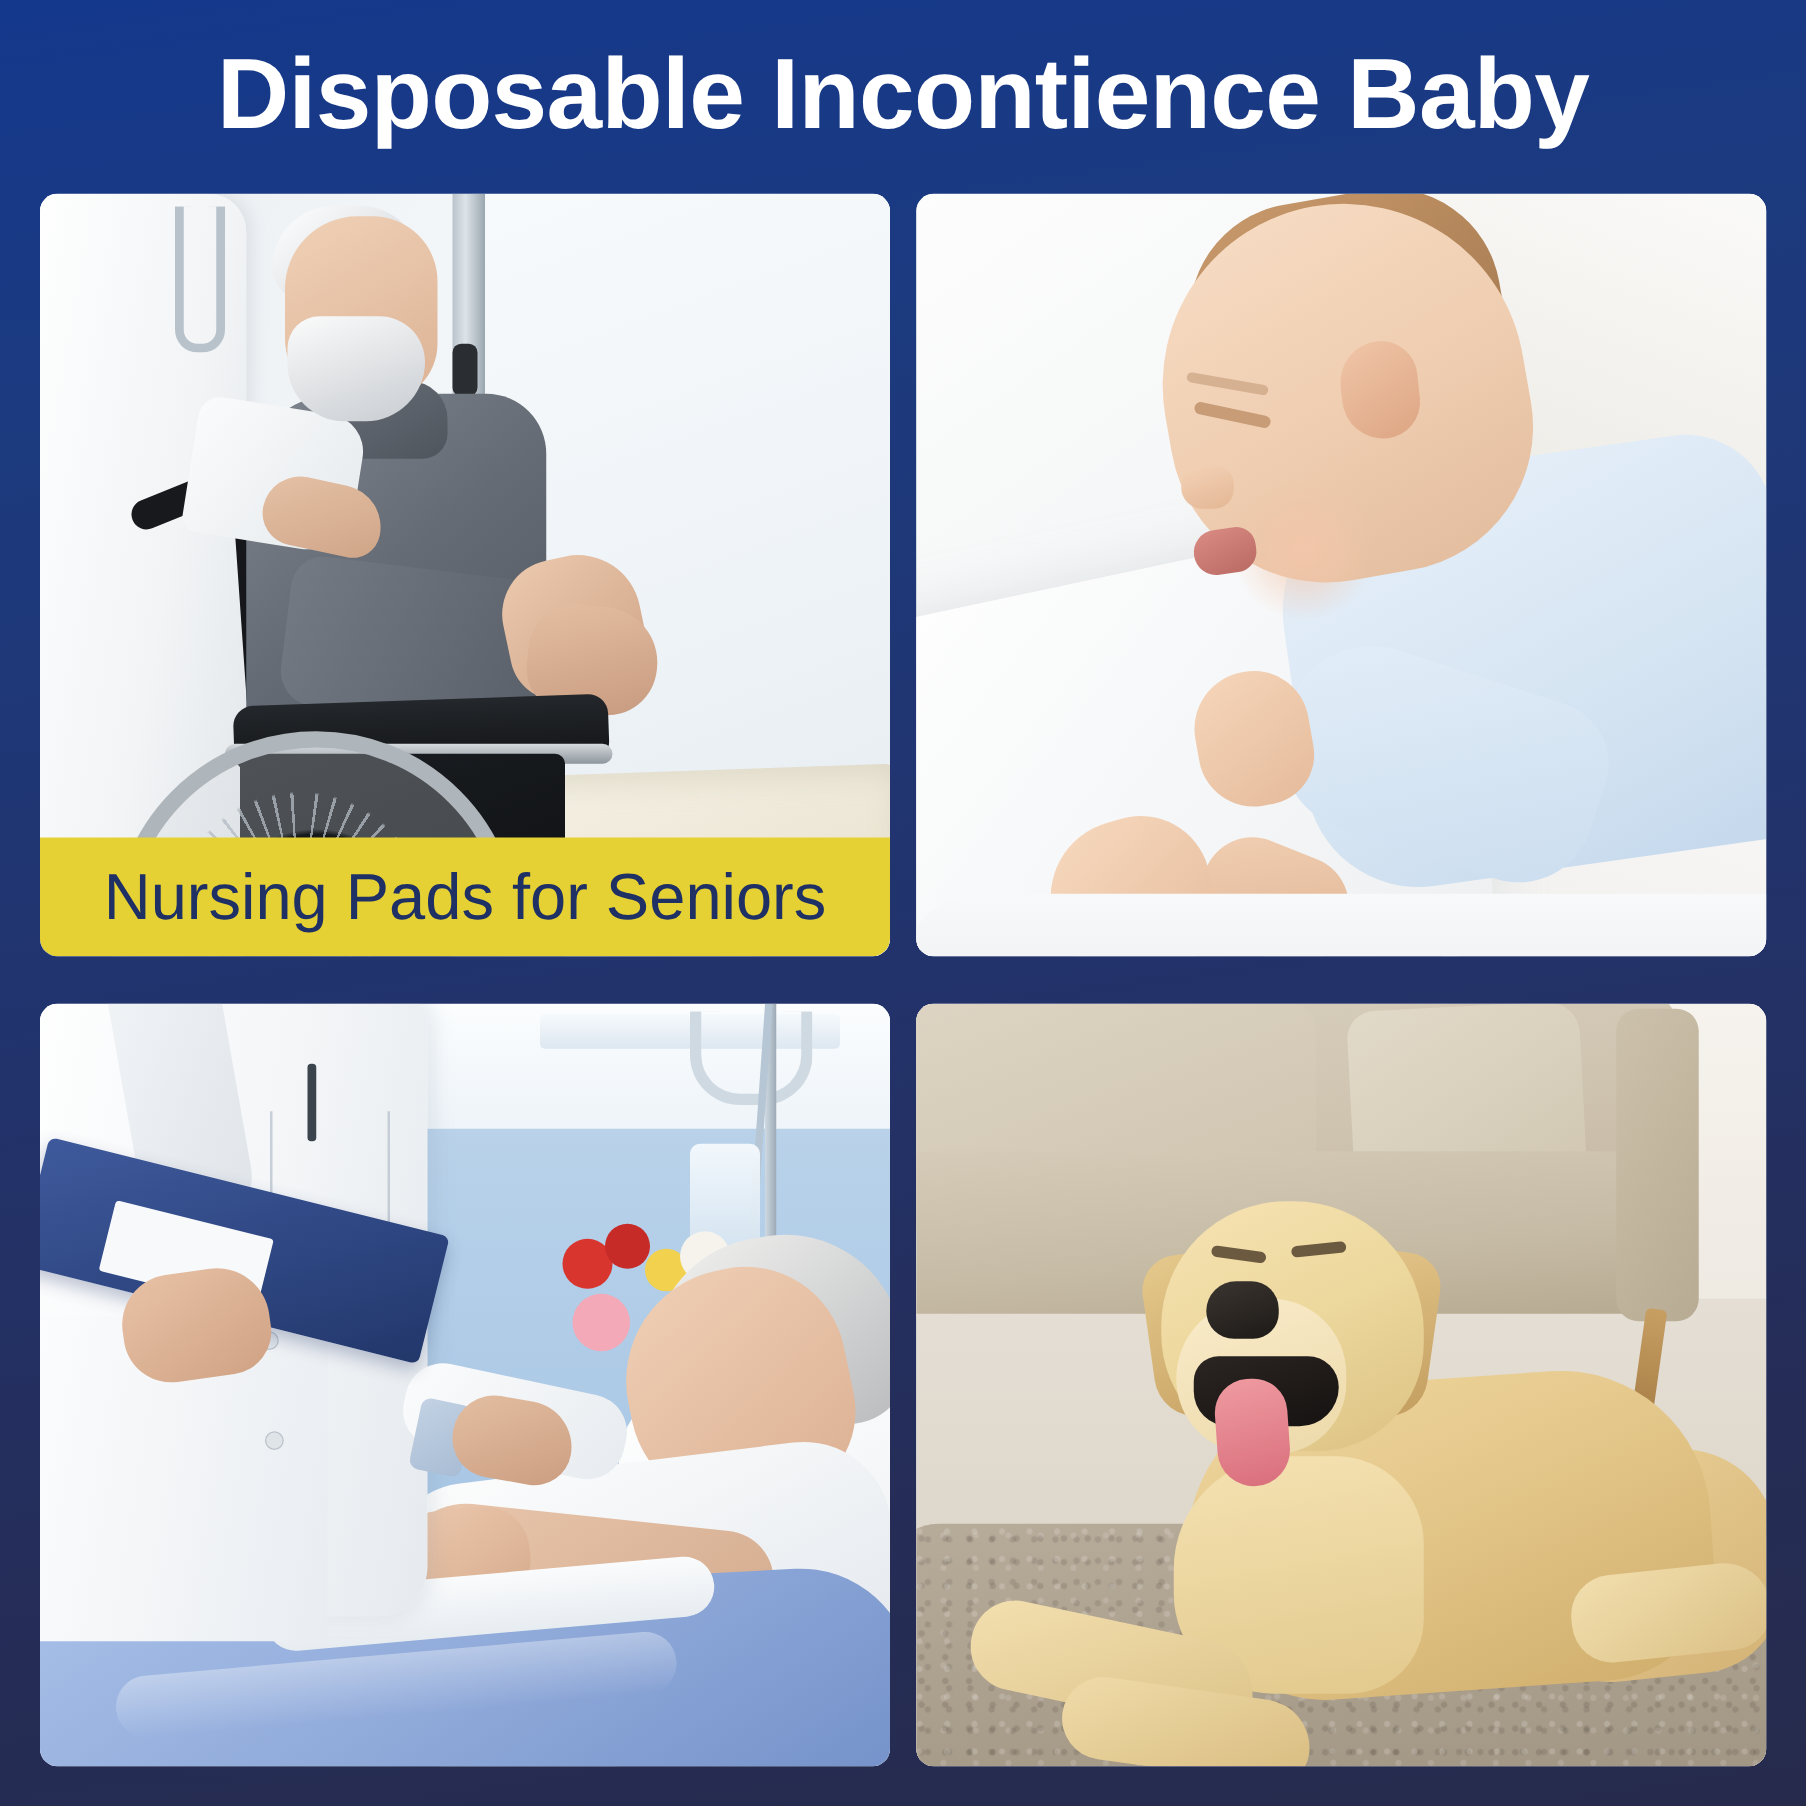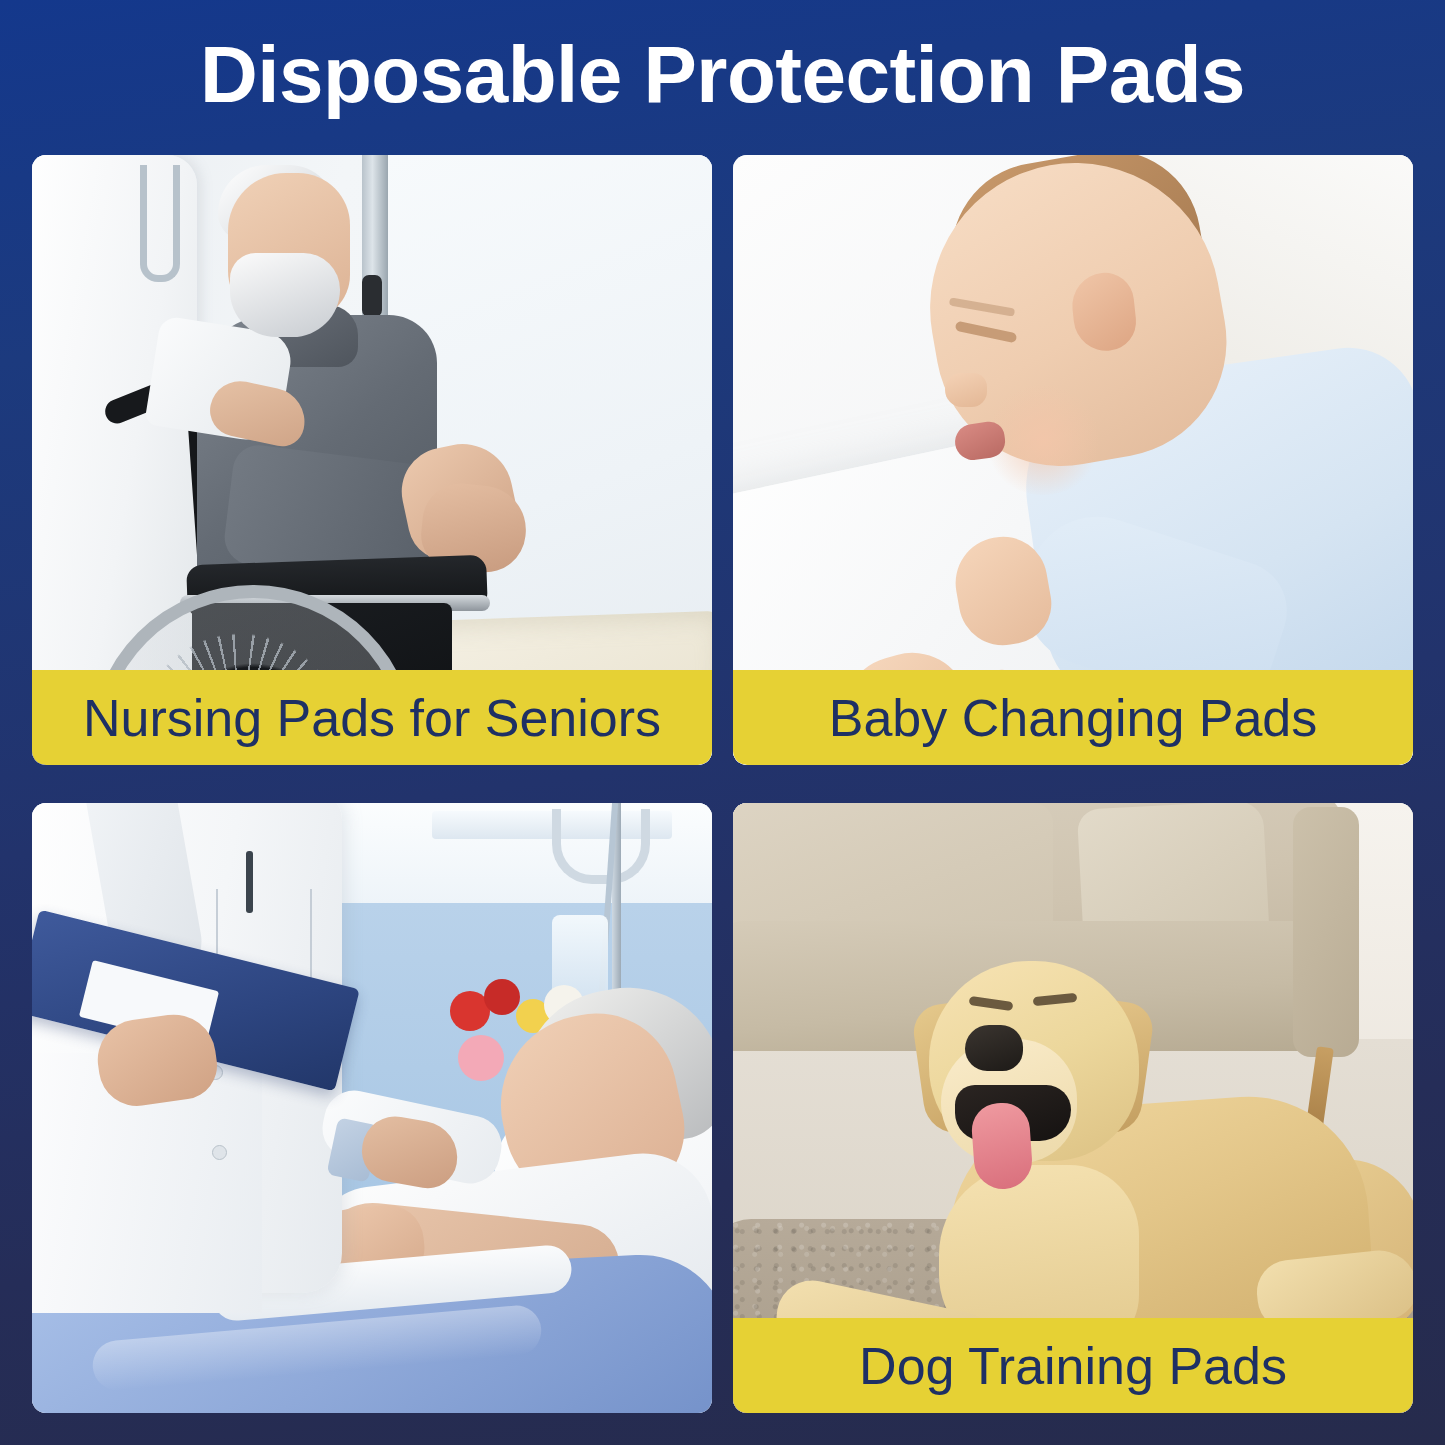--- a/index.html
+++ b/index.html
@@ -593,21 +593,21 @@
     background: linear-gradient(150deg,#eed9a3,#d4b478);
     border-radius: 30px; transform: rotate(14deg);
   }
 </style>
 </head>
 <body>
 
 <div id="poster">
 
   <div class="title-bar">
-    <div class="title-text">Disposable Protection Pads</div>
+    <div class="title-text">Disposable Incontience Baby</div>
   </div>
 
   <div class="grid">
 
     <div class="card">
       <div class="photo p1">
         <div class="window-frame"></div>
         <div class="window-pane"></div>
         <div class="win-handle"></div>
         <div class="blanket"></div>
@@ -653,23 +653,20 @@
         <div class="ear"></div>
         <div class="brow"></div>
         <div class="eye"></div>
         <div class="nose"></div>
         <div class="mouth"></div>
         <div class="sleeve"></div>
         <div class="wrist"></div>
         <div class="fist1"></div>
         <div class="fist2"></div>
         <div class="blanket-bottom"></div>
-      </div>
-      <div class="caption">
-        <span class="caption-text">Baby Changing Pads</span>
       </div>
     </div>
 
     <div class="card">
       <div class="photo p3">
         <div class="wall-white"></div>
         <div class="wall-blue"></div>
         <div class="cornice"></div>
         <div class="iv-hook"></div>
         <div class="iv-pole"></div>
@@ -732,19 +729,16 @@
         <div class="dog-ear-l"></div>
         <div class="dog-ear-r"></div>
         <div class="dog-head"></div>
         <div class="dog-muzzle"></div>
         <div class="dog-eye-l"></div>
         <div class="dog-eye-r"></div>
         <div class="dog-mouth"></div>
         <div class="dog-tongue"></div>
         <div class="dog-nose"></div>
       </div>
-      <div class="caption">
-        <span class="caption-text">Dog Training Pads</span>
-      </div>
     </div>
 
   </div>
 </div>
 
 </body></html>

